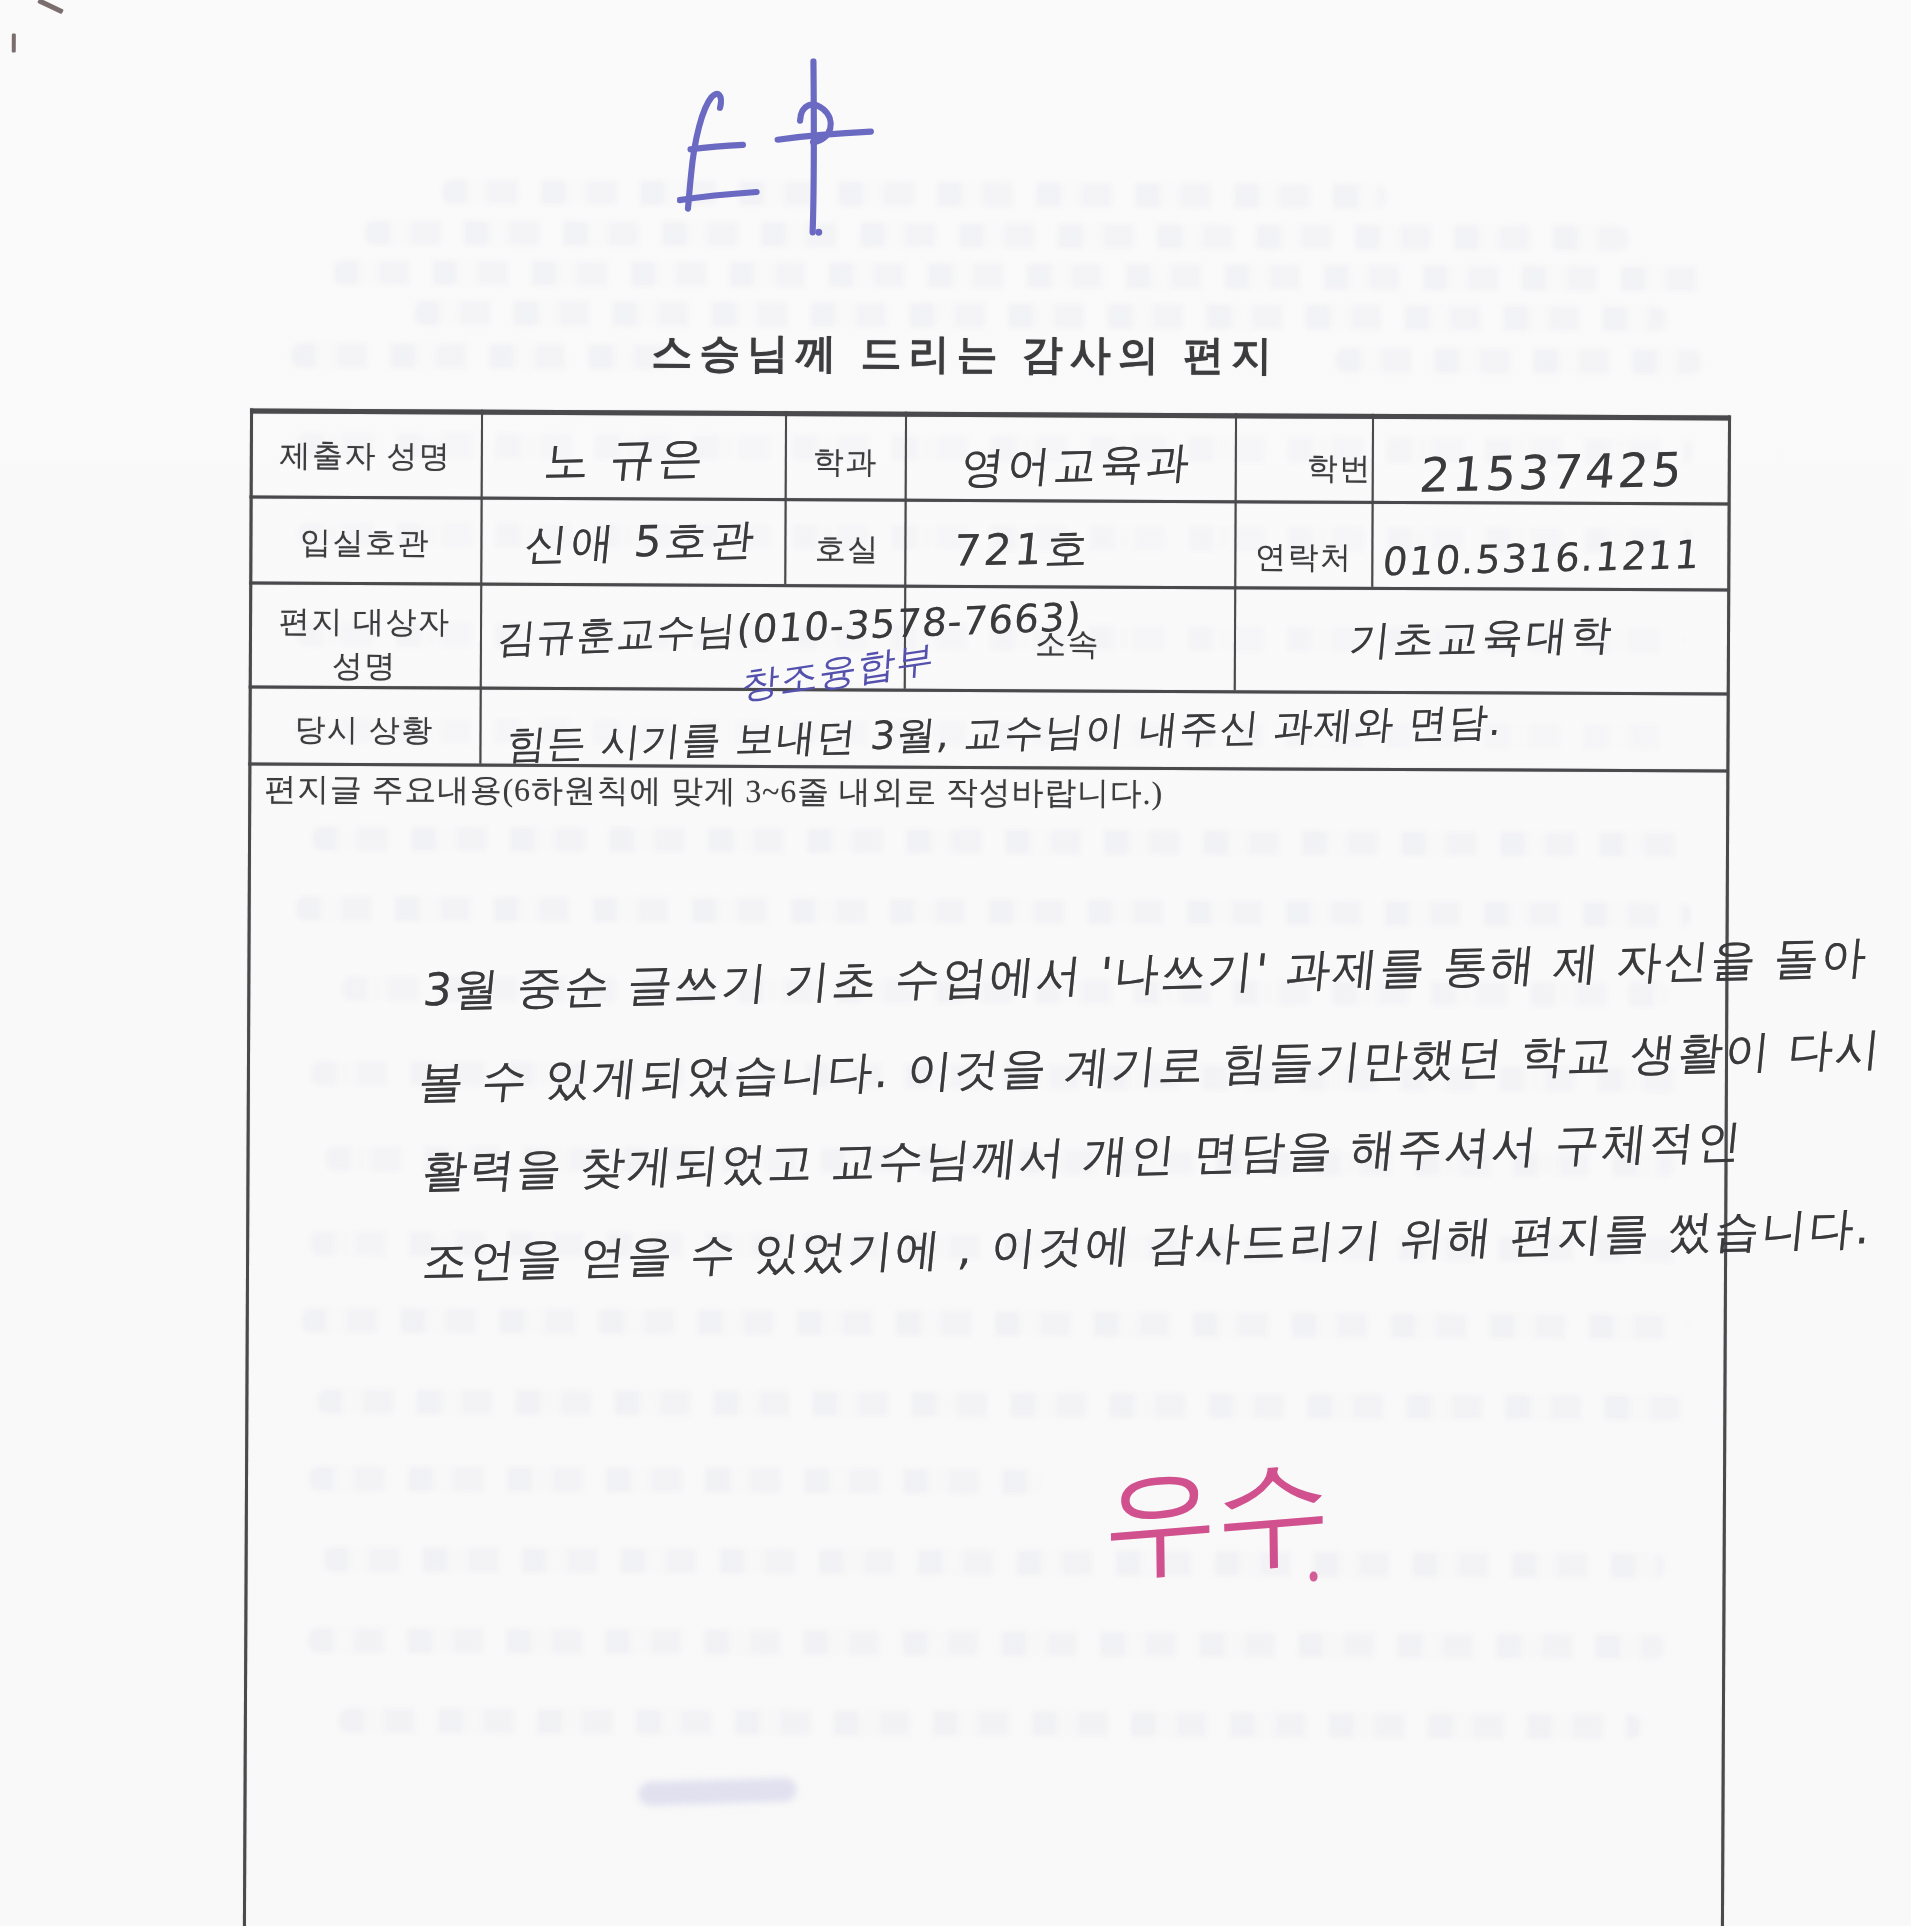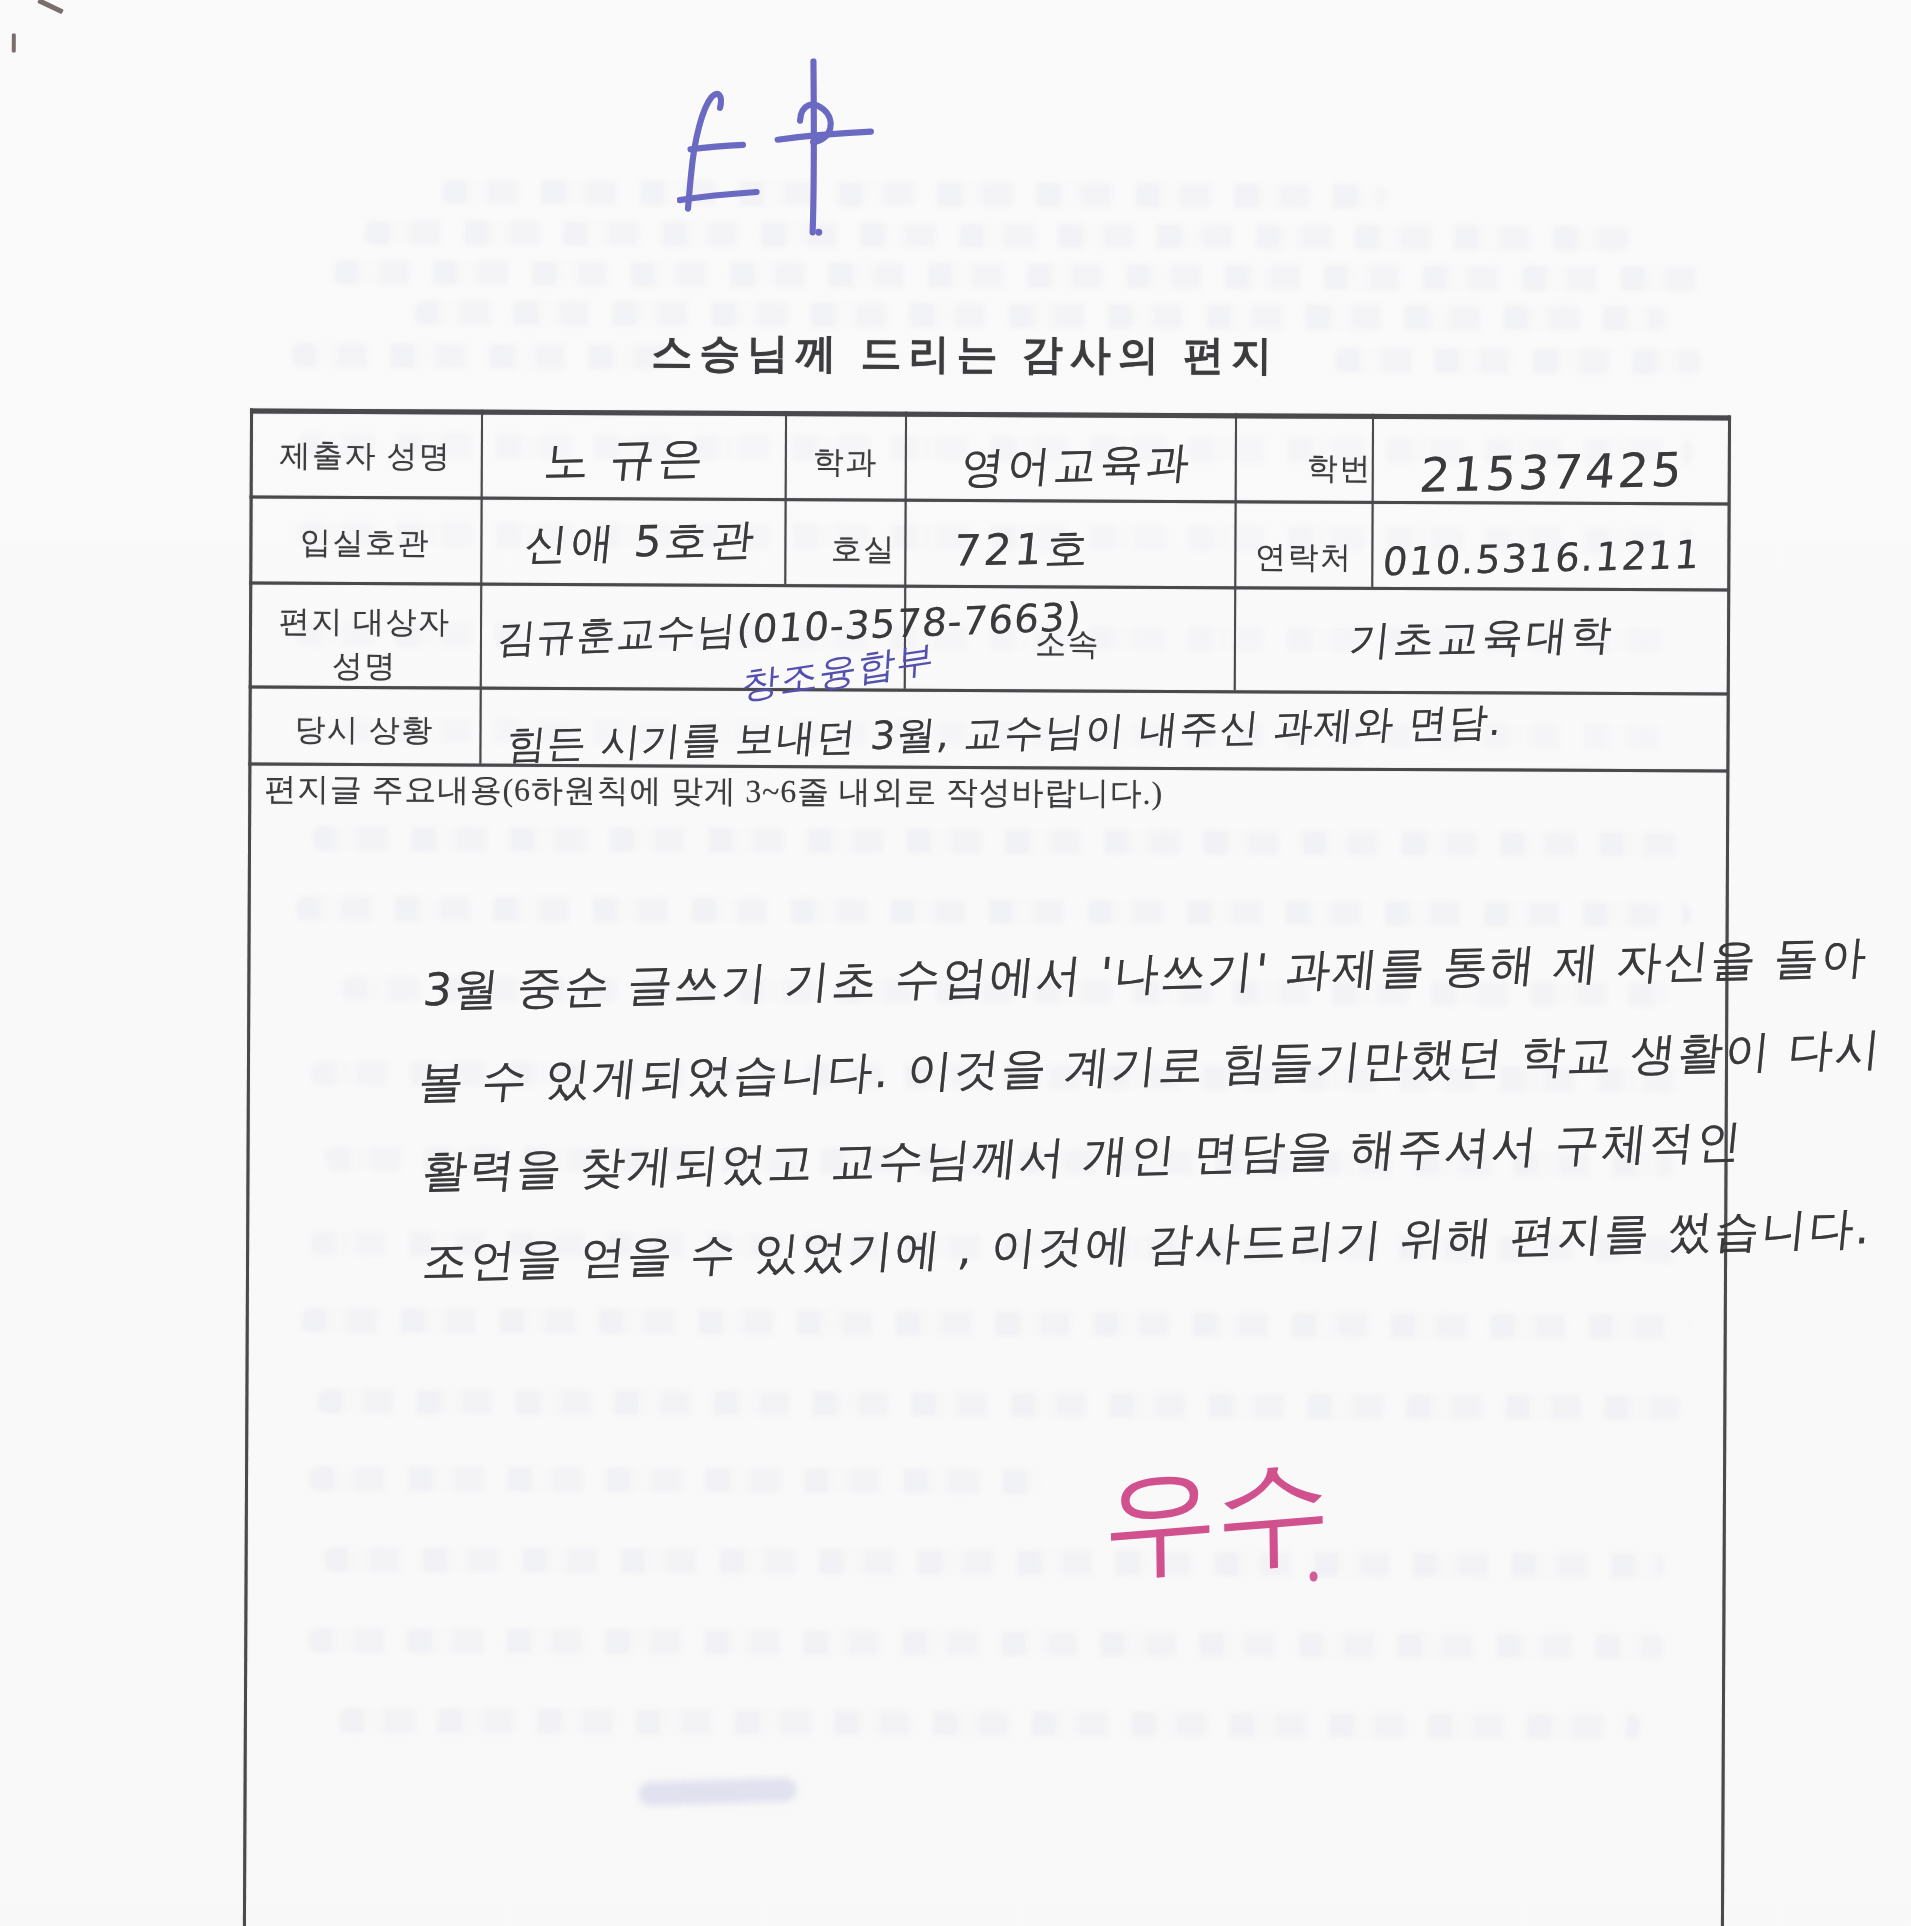--- a/index.html
+++ b/index.html
@@ -105,21 +105,21 @@
 
     <div class="printed cell-label" style="left:252px;top:437px;width:231px;">제출자 성명</div>
     <div class="hand center" style="left:508px;top:430px;width:239px;font-size:45px;">노 규은</div>
     <div class="printed cell-label" style="left:787px;top:441px;width:121px;">학과</div>
     <div class="hand center" style="left:925px;top:435px;width:308px;font-size:43px;">영어교육과</div>
     <div class="printed cell-label" style="left:1239px;top:445px;width:135px;text-align:right;">학번</div>
     <div class="hand center" style="left:1387px;top:441px;width:335px;font-size:47px;">21537425</div>
 
     <div class="printed cell-label" style="left:252px;top:524px;width:231px;">입실호관</div>
     <div class="hand center" style="left:497px;top:514px;width:293px;font-size:43px;">신애 5호관</div>
-    <div class="printed cell-label" style="left:787px;top:528px;width:126px;padding-left:16px;">호실</div>
+    <div class="printed cell-label" style="left:787px;top:528px;width:126px;">호실</div>
     <div class="hand center" style="left:925px;top:520px;width:200px;font-size:43px;">721호</div>
     <div class="printed cell-label" style="left:1239px;top:534px;width:135px;">연락처</div>
     <div class="hand center" style="left:1371px;top:532px;width:347px;font-size:39px;letter-spacing:1.5px;">010.5316.1211</div>
 
     <div class="printed cell-label" style="left:252px;top:603px;width:231px;">편지 대상자</div>
     <div class="printed cell-label" style="left:252px;top:647px;width:231px;">성명</div>
     <div class="hand" style="left:501px;top:601px;font-size:39px;letter-spacing:0.8px;transform:skewX(-7deg) rotate(-2.4deg);">김규훈교수님(010-3578-7663)</div>
     <div class="hand-blue" style="left:747px;top:647px;font-size:37px;color:#5450ae;">창조융합부</div>
     <div class="printed cell-label" style="left:907px;top:622px;width:327px;">소속</div>
     <div class="hand center" style="left:1244px;top:607px;width:482px;font-size:41px;">기초교육대학</div>

